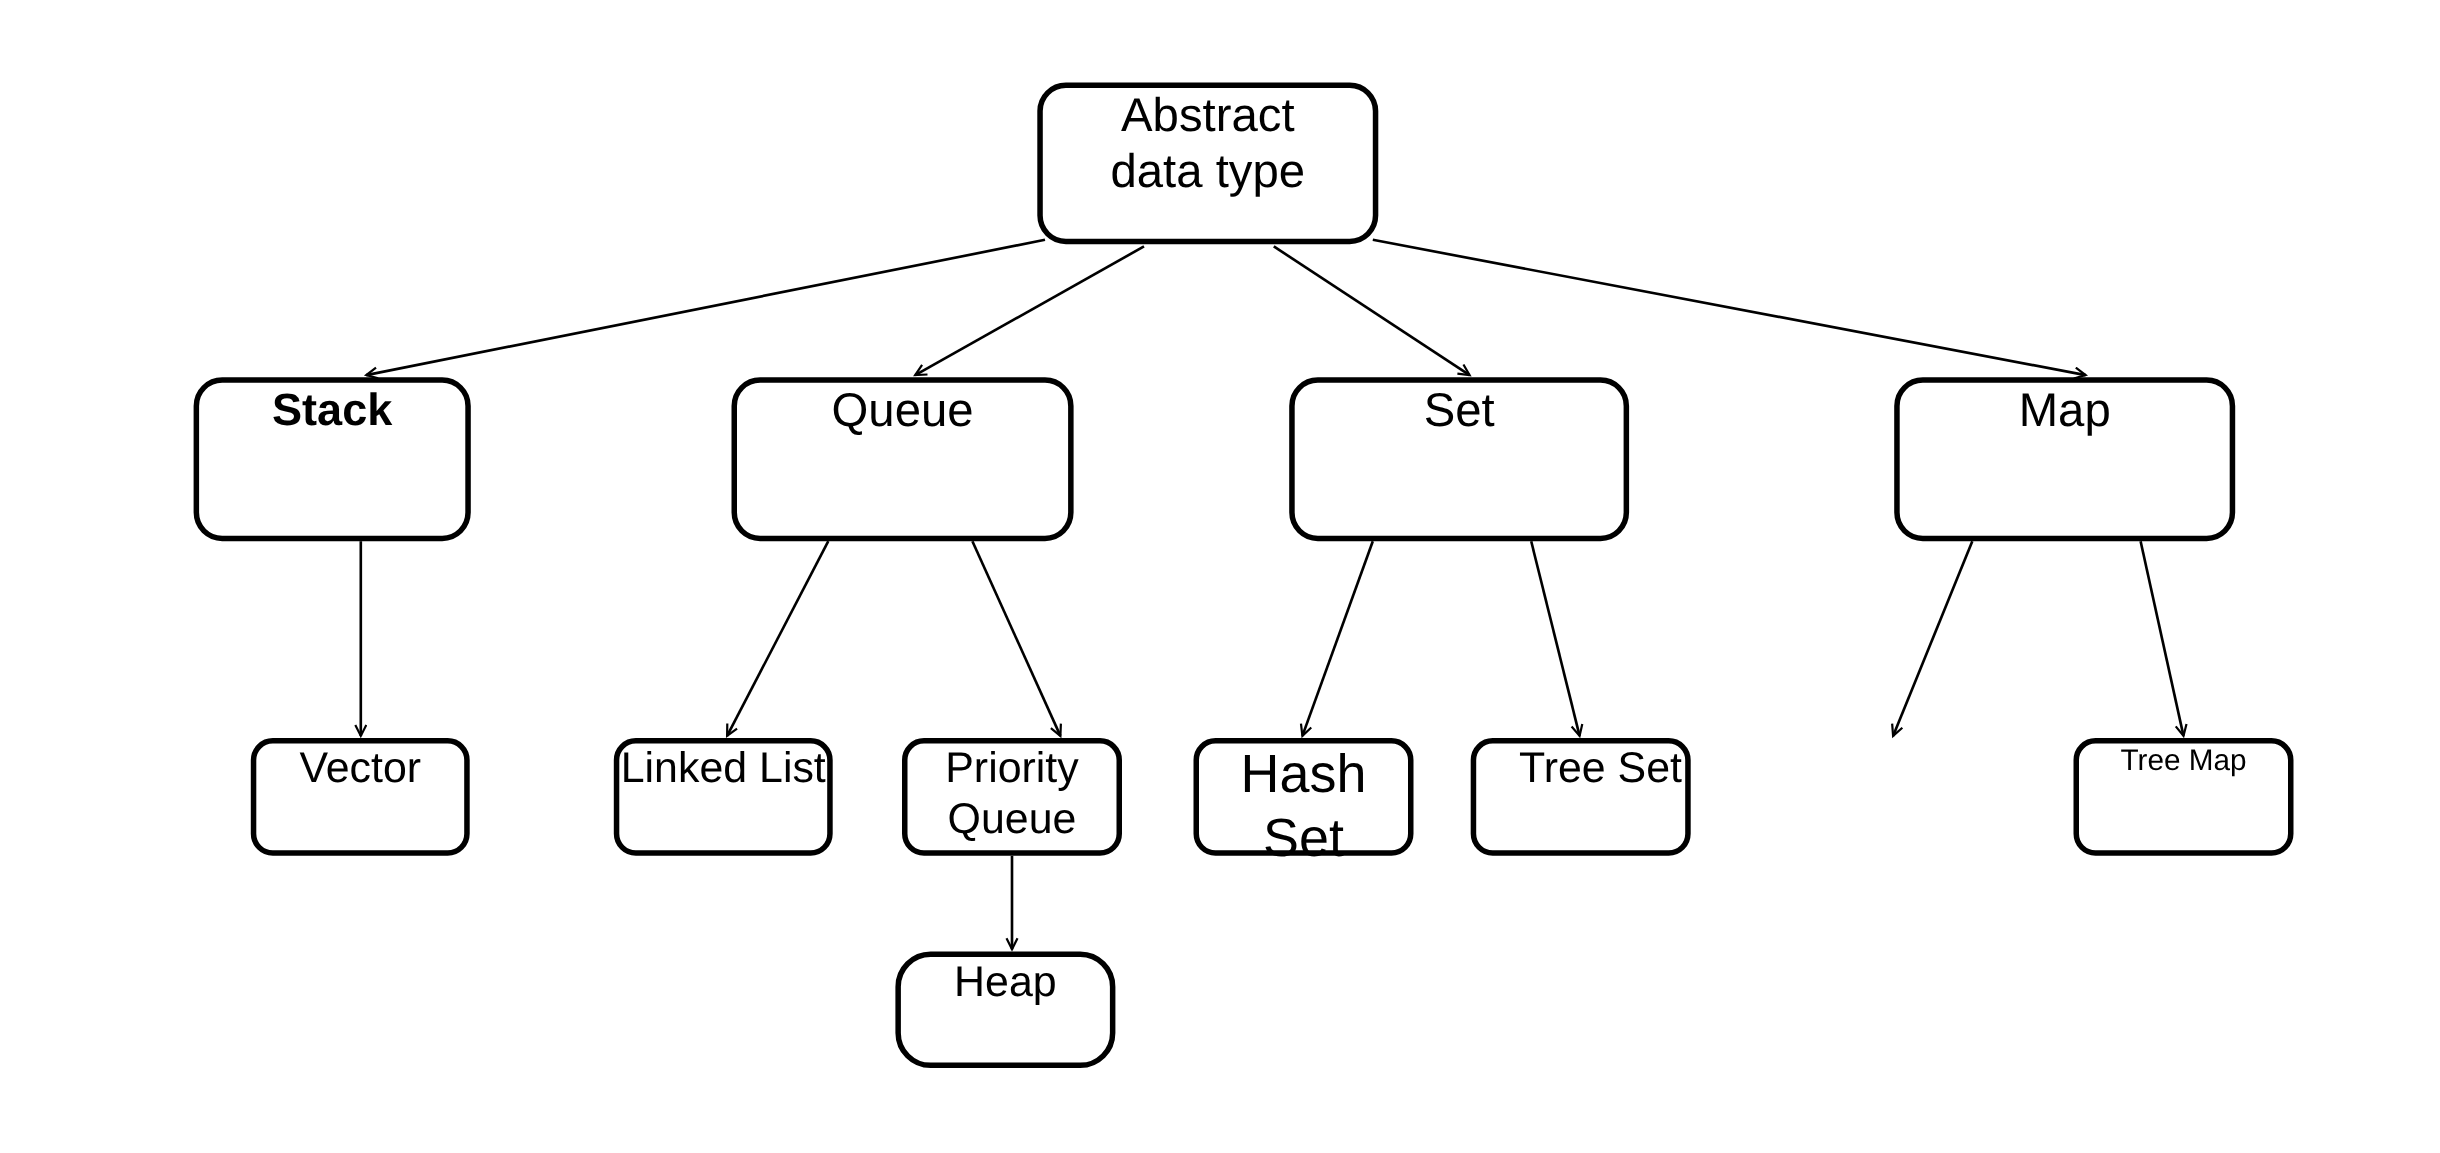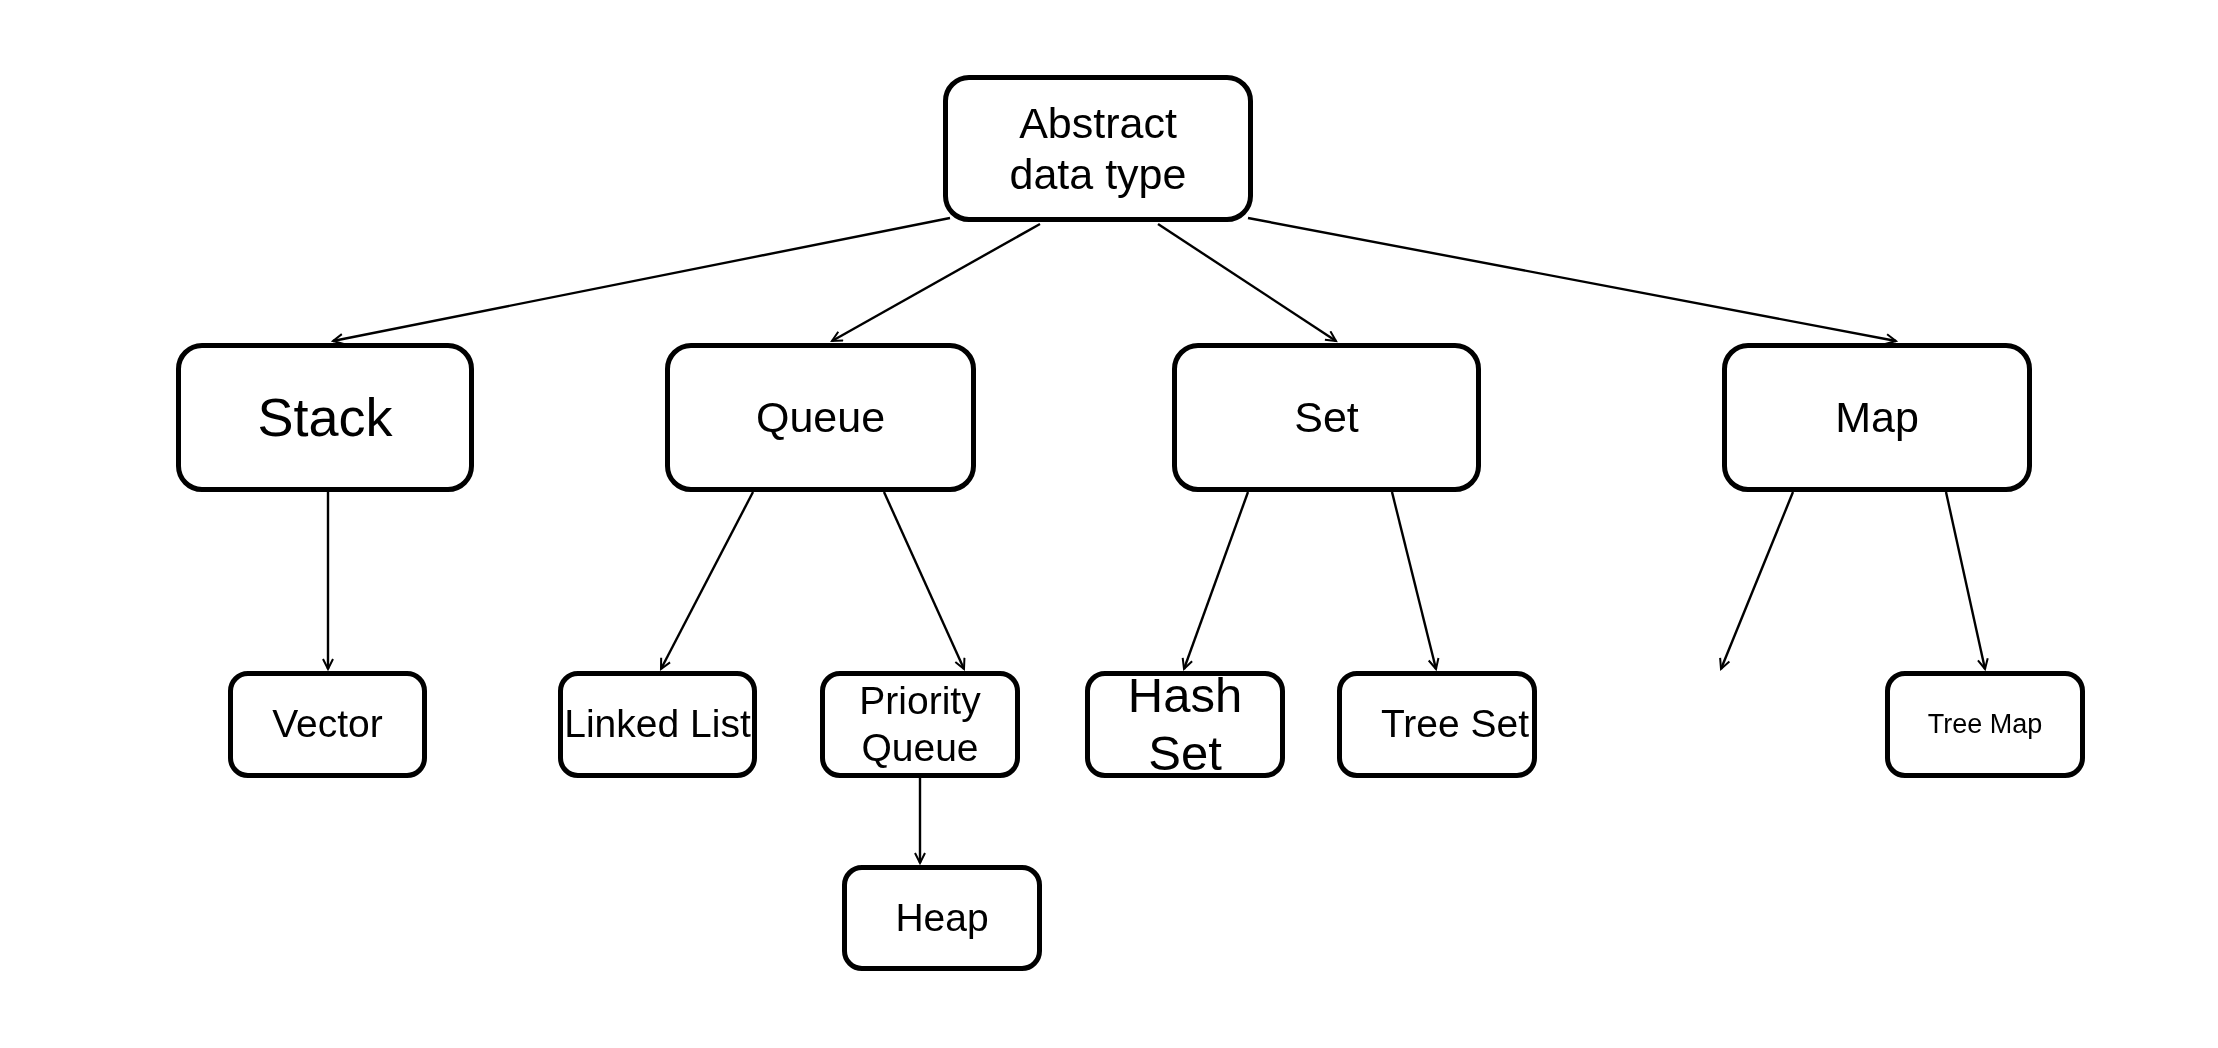--- a/index.html
+++ b/index.html
@@ -25,51 +25,51 @@
     height: 1048px;
     pointer-events: none;
   }
   .node {
     position: absolute;
     box-sizing: border-box;
     background: #ffffff;
     border: 5px solid #000000;
     border-radius: 26px;
     display: flex;
-    align-items: center;
+    align-items: flex-start;
     justify-content: center;
     text-align: center;
     color: #000000;
     font-weight: 400;
     line-height: 1.18;
     z-index: 2;
     white-space: pre-line;
   }
   .node-label {
     display: block;
     width: 100%;
     white-space: pre-line;
   }
   
   .n-root   { left: 943px;  top: 75px;  width: 310px; height: 147px; font-size: 43px; }
   
-  .n-stack  { left: 176px;  top: 343px; width: 298px; height: 149px; font-size: 54px; }
+  .n-stack  { left: 176px;  top: 343px; width: 252px; height: 149px; font-size: 41px; font-weight: bold; }
   .n-queue  { left: 665px;  top: 343px; width: 311px; height: 149px; font-size: 43px; }
   .n-set    { left: 1172px; top: 343px; width: 309px; height: 149px; font-size: 43px; }
   .n-map    { left: 1722px; top: 343px; width: 310px; height: 149px; font-size: 43px; }
   
   .n-vector { left: 228px;  top: 671px; width: 199px; height: 107px; font-size: 39px; border-radius: 20px; }
   .n-linked { left: 558px;  top: 671px; width: 199px; height: 107px; font-size: 39px; border-radius: 20px; }
   .n-pqueue { left: 820px;  top: 671px; width: 200px; height: 107px; font-size: 39px; border-radius: 20px; }
   .n-hset   { left: 1085px; top: 671px; width: 200px; height: 107px; font-size: 49px; border-radius: 20px; }
   .n-tset   { left: 1337px; top: 671px; width: 200px; height: 107px; font-size: 39px; border-radius: 20px; padding-left: 36px; }
   .n-hmap   { left: 1617px; top: 671px; width: 216px; height: 107px; font-size: 39px; border-radius: 20px; }
   .n-tmap   { left: 1885px; top: 671px; width: 200px; height: 107px; font-size: 27px; border-radius: 20px; }
   
-  .n-heap   { left: 842px;  top: 865px; width: 200px; height: 106px; font-size: 39px; border-radius: 20px; }
+  .n-heap   { left: 814px;  top: 865px; width: 200px; height: 106px; font-size: 39px; border-radius: 32px; }
 </style>
 </head>
 <body>
 
 <div id="canvas">
 
   <svg id="edges" viewBox="0 0 2218 1048" xmlns="http://www.w3.org/2000/svg">
     <defs>
       <marker id="arrowhead" markerWidth="14" markerHeight="14" refX="11" refY="6" orient="auto" markerUnits="userSpaceOnUse">
         <path d="M 1 1 L 11 6 L 1 11" fill="none" stroke="#000000" stroke-width="2" stroke-linecap="butt" stroke-linejoin="miter"></path>

